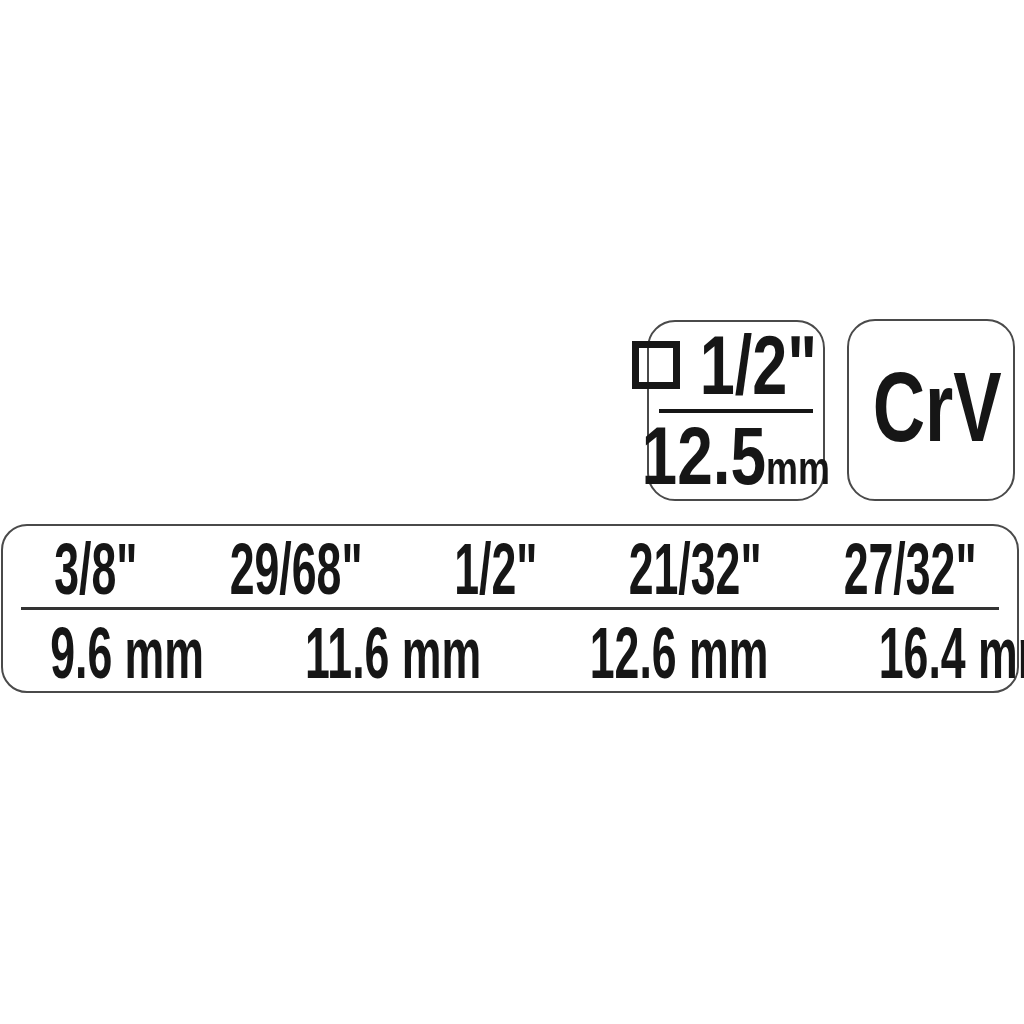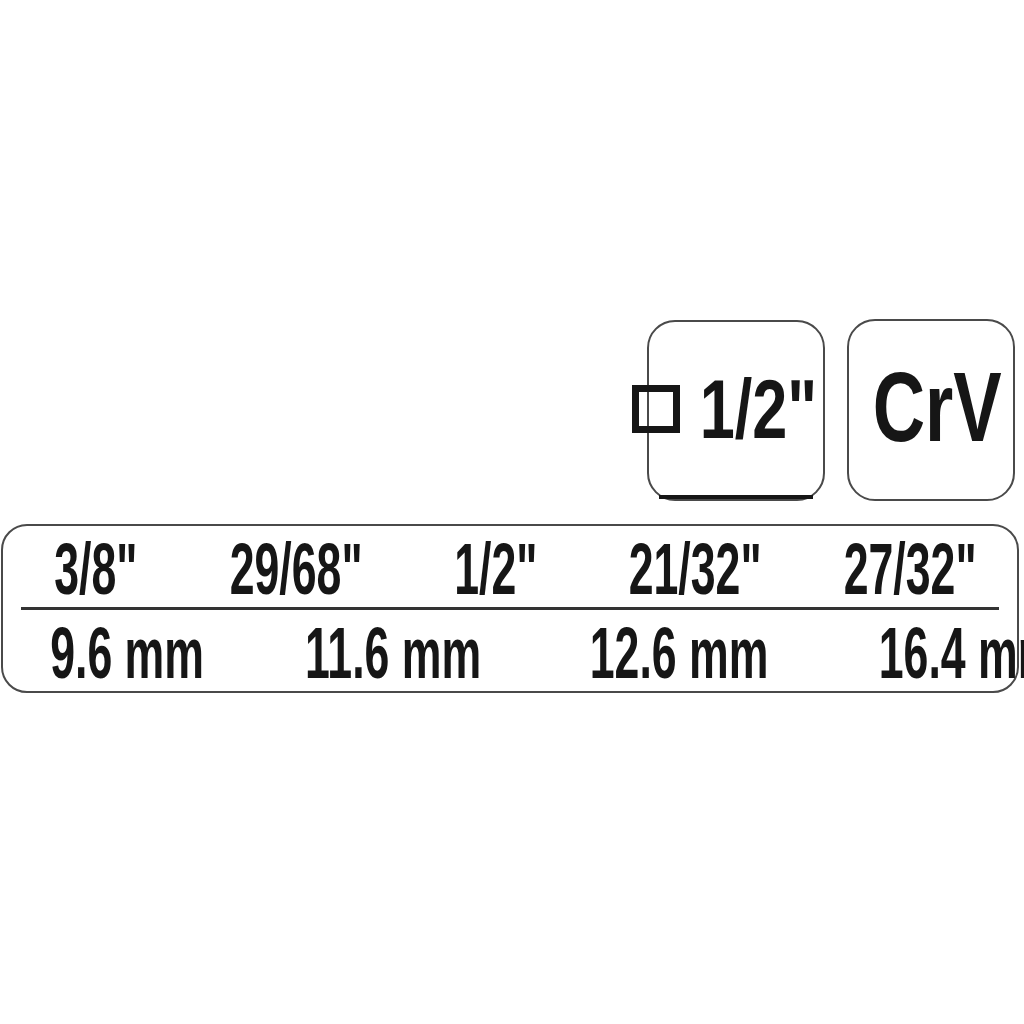--- a/index.html
+++ b/index.html
@@ -137,20 +137,26 @@
 <body>
 
 <div>
 
   <div class="badge badge-drive">
     <div class="drive-top">
       <span class="square-icon"></span>
       <span class="drive-inch">1/2"</span>
     </div>
     <div class="drive-divider"></div>
+    <div class="drive-bottom">
+      <span class="drive-mm-wrap">
+        <span class="drive-mm-value">12.5</span>
+        <span class="drive-mm-unit">mm</span>
+      </span>
+    </div>
   </div>
 
   <div class="badge badge-material">
     <span class="material-label">CrV</span>
   </div>
 
   <div class="size-panel">
     <div class="size-row">
       <div class="size-cell">3/8"</div>
       <div class="size-cell">29/68"</div>

